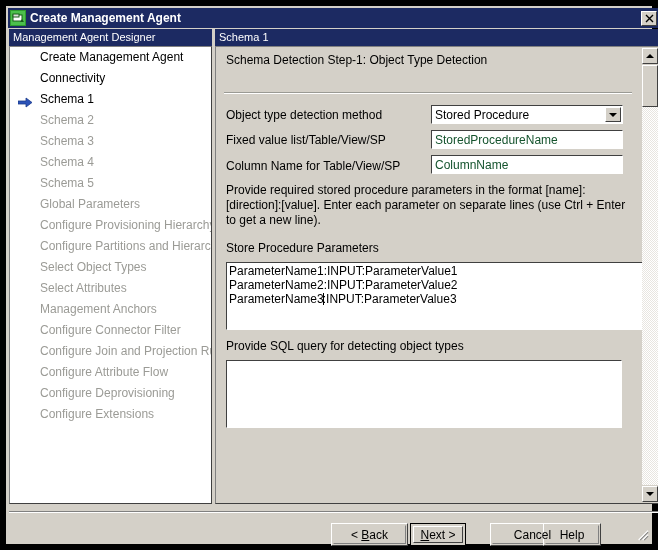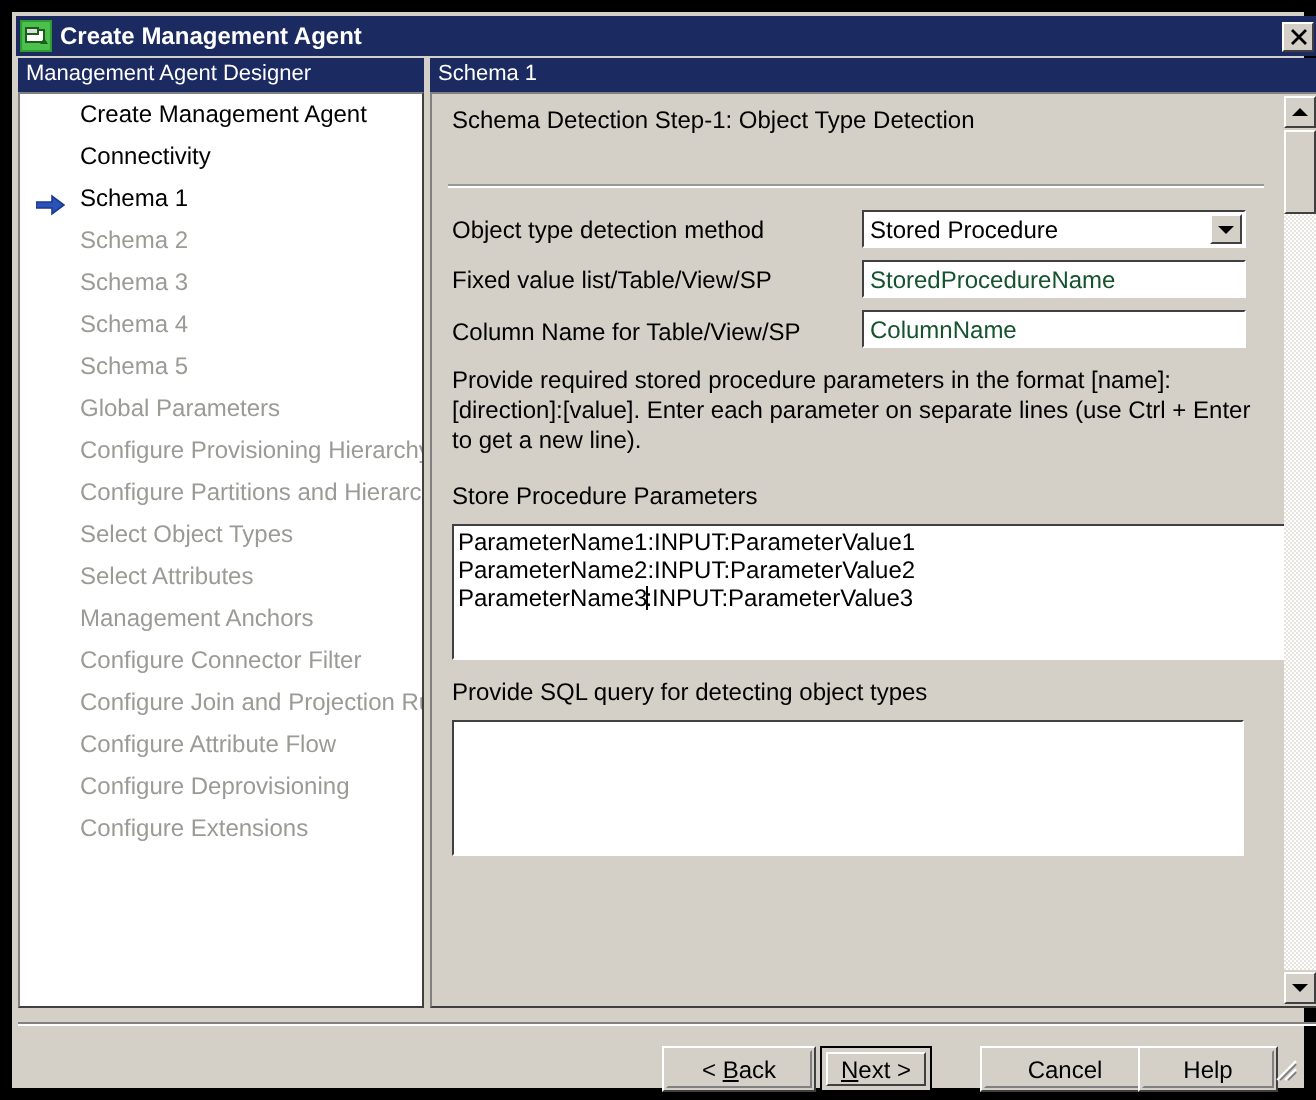--- a/index.html
+++ b/index.html
@@ -464,21 +464,21 @@
   <div class="btn default" style="left:404px; top:517px; width:56px;">
     <span class="inner2"></span>
     <span class="lbl"><span></span><span class="mn">N</span><span>ext &gt;</span></span>
   </div>
 
   <div class="btn" style="left:484px; top:517px; width:85px;">
     <span class="inner"></span>
     <span class="lbl">Cancel</span>
   </div>
 
-  <div class="btn" style="left:563px; top:517px; width:70px;">
+  <div class="btn" style="left:537px; top:517px; width:58px;">
     <span class="inner"></span>
     <span class="lbl">Help</span>
   </div>
 
   <span class="grip">
     <svg width="14" height="14" viewBox="0 0 14 14">
       <g stroke="#808080" stroke-width="1.2">
         <path d="M13 5 L5 13"></path>
           <path d="M13 9 L9 13"></path>
           <path d="M13 13 L13 13"></path>

